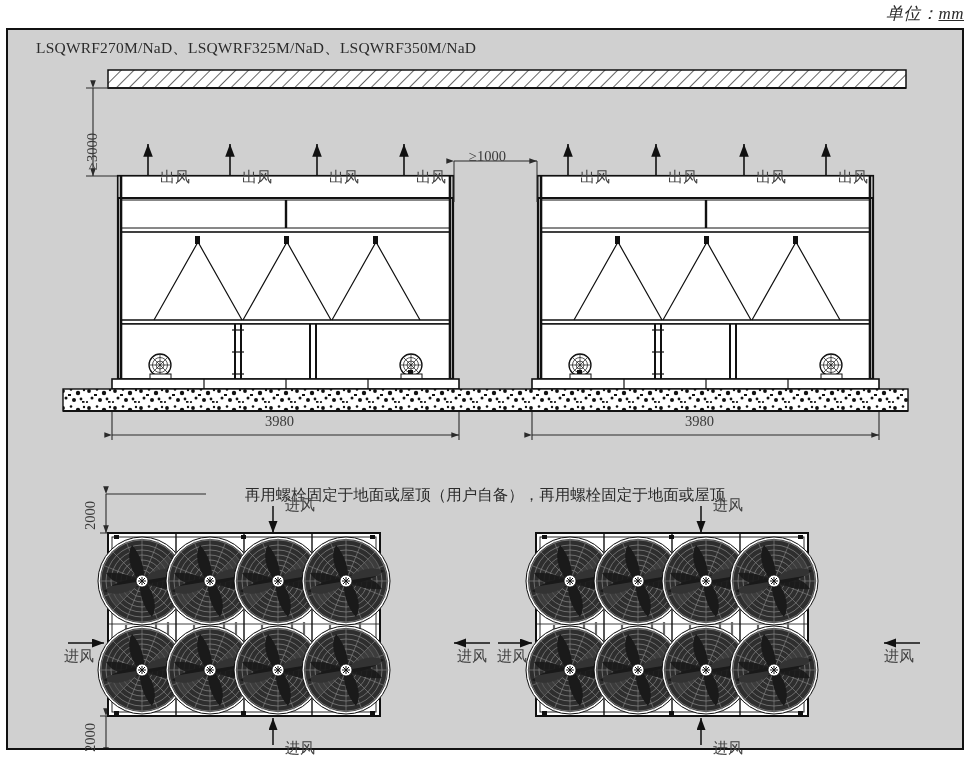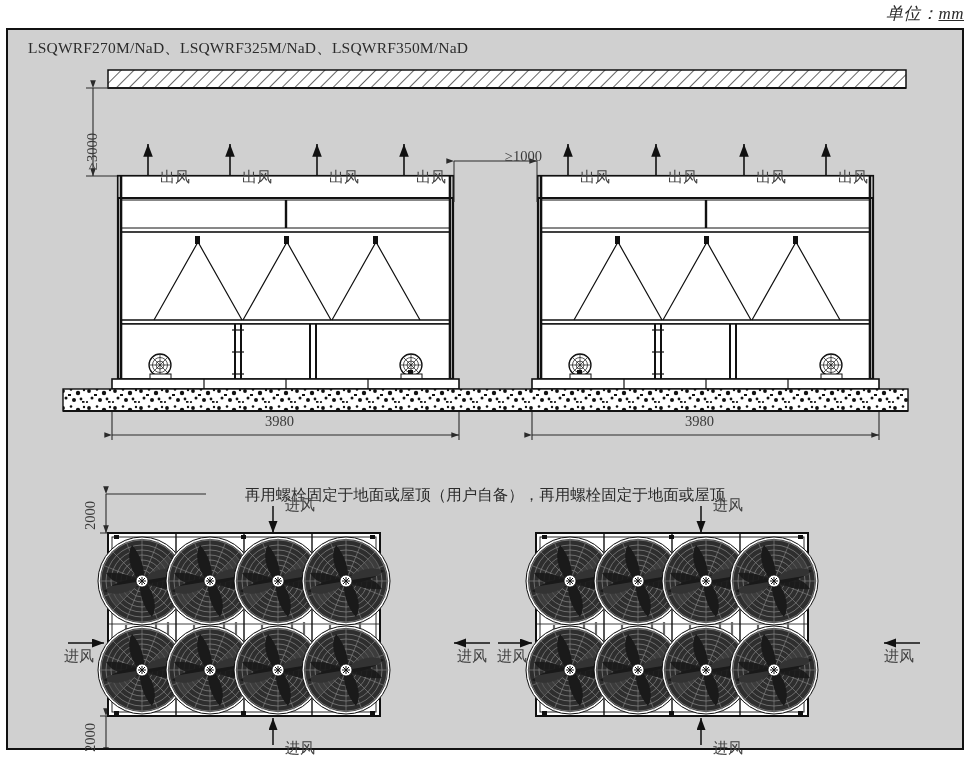--- a/index.html
+++ b/index.html
@@ -21,21 +21,21 @@
 
   .frame{
     position:absolute;
     left:6px;top:28px;
     width:958px;height:722px;
     background:#d0d0d0;
     border:2px solid #111;
     box-sizing:border-box;
   }
   .model-title{
-    position:absolute;left:20px;top:8px;
+    position:absolute;left:28px;top:8px;
     font-size:15.5px;color:#2b2b2b;
     letter-spacing:0.2px;white-space:nowrap;
   }
   svg.dwg{position:absolute;left:0;top:0;}
   .cap{
     position:absolute;
     left:0;right:0;top:455px;
     text-align:center;
     font-size:15.5px;color:#2b2b2b;
   }
@@ -444,21 +444,21 @@
       <line x1="693" y1="715" x2="693" y2="688" marker-end="url(#ar)"></line>
       <line x1="96" y1="613" x2="96" y2="613"></line>
       <line x1="60" y1="613" x2="96" y2="613" marker-end="url(#ar)"></line>
       <line x1="482" y1="613" x2="446" y2="613" marker-end="url(#ar)"></line>
       <line x1="490" y1="613" x2="524" y2="613" marker-end="url(#ar)"></line>
       <line x1="912" y1="613" x2="876" y2="613" marker-end="url(#ar)"></line>
     </g>
   </svg>
 
   <div class="dim vrot" style="left:76px;top:140px;">≥3000</div>
-  <div class="dim" style="left:461px;top:118px;margin-left:36px;">≥1000</div>
+  <div class="dim" style="left:461px;top:118px;">≥1000</div>
 
   <div class="lbl" style="left:152px;top:138px;">出风</div>
   <div class="lbl" style="left:234px;top:138px;">出风</div>
   <div class="lbl" style="left:321px;top:138px;">出风</div>
   <div class="lbl" style="left:408px;top:138px;">出风</div>
 
   <div class="lbl" style="left:572px;top:138px;">出风</div>
   <div class="lbl" style="left:660px;top:138px;">出风</div>
   <div class="lbl" style="left:748px;top:138px;">出风</div>
   <div class="lbl" style="left:830px;top:138px;">出风</div>

